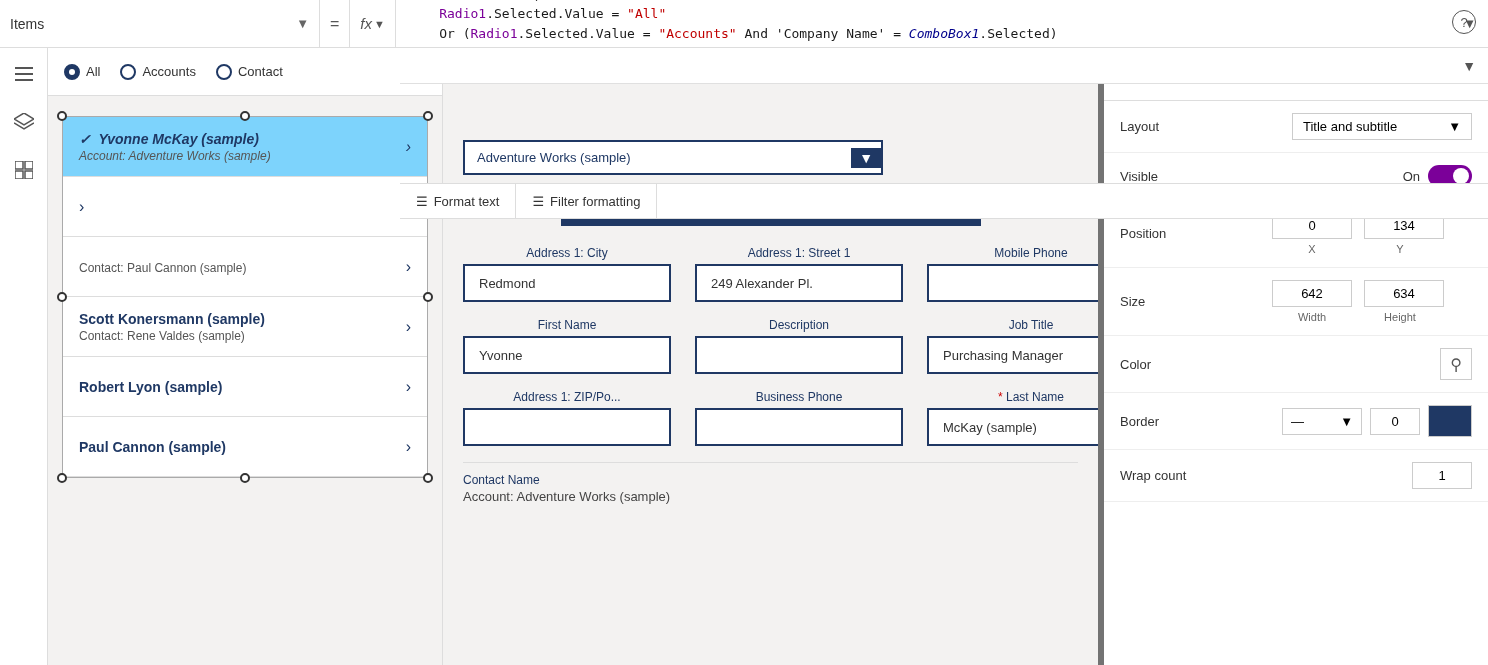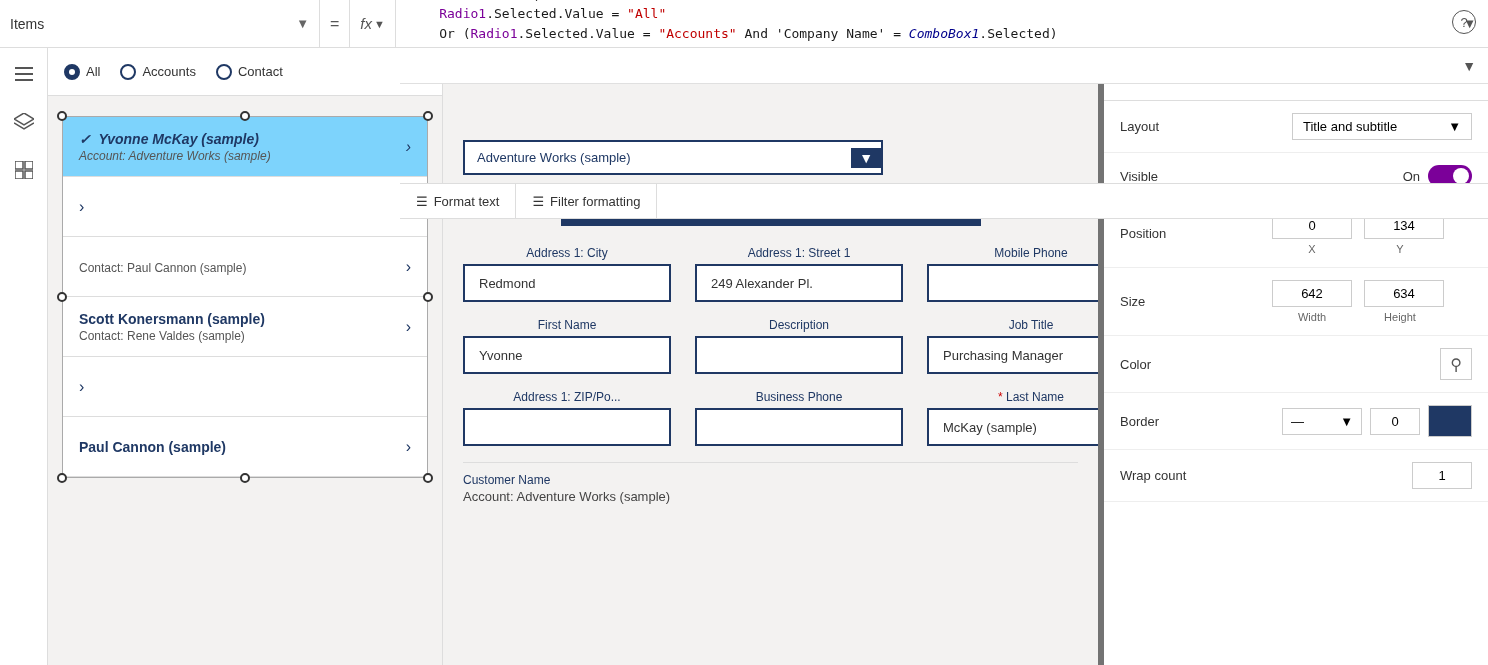--- a/index.html
+++ b/index.html
@@ -594,20 +594,23 @@
 
       <div class="list-item">
         <div class="list-item-content">
           <div class="list-item-title">Scott Konersmann (sample)</div>
           <div class="list-item-subtitle">Contact: Rene Valdes (sample)</div>
         </div>
         <span class="list-chevron">›</span>
       </div>
 
       <div class="list-item">
+        <div class="list-item-content">
+          <div class="list-item-title">Robert Lyon (sample)</div>
+        </div>
         <span class="list-chevron">›</span>
       </div>
 
       <div class="list-item">
         <div class="list-item-content">
           <div class="list-item-title">Paul Cannon (sample)</div>
         </div>
         <span class="list-chevron">›</span>
       </div>
     </div>
@@ -679,21 +682,21 @@
         <label class="field-label">Business Phone</label>
         <input class="field-input" value="" style="">
       </div>
       <div class="field-group">
         <label class="field-label required">Last Name</label>
         <input class="field-input" value="McKay (sample)" style="">
       </div>
     </div>
 
     <div class="customer-name-section">
-      <div class="customer-name-label">Customer Name</div>
+      <div class="customer-name-label">Contact Name</div>
       <div class="customer-name-value">Account: Adventure Works (sample)</div>
     </div>
   </div>
 </div>
 
 <div class="right-panel">
 
   <div class="right-panel-header">
     <span class="right-panel-title">Fields</span>
     <span class="right-panel-edit">Edit</span>

